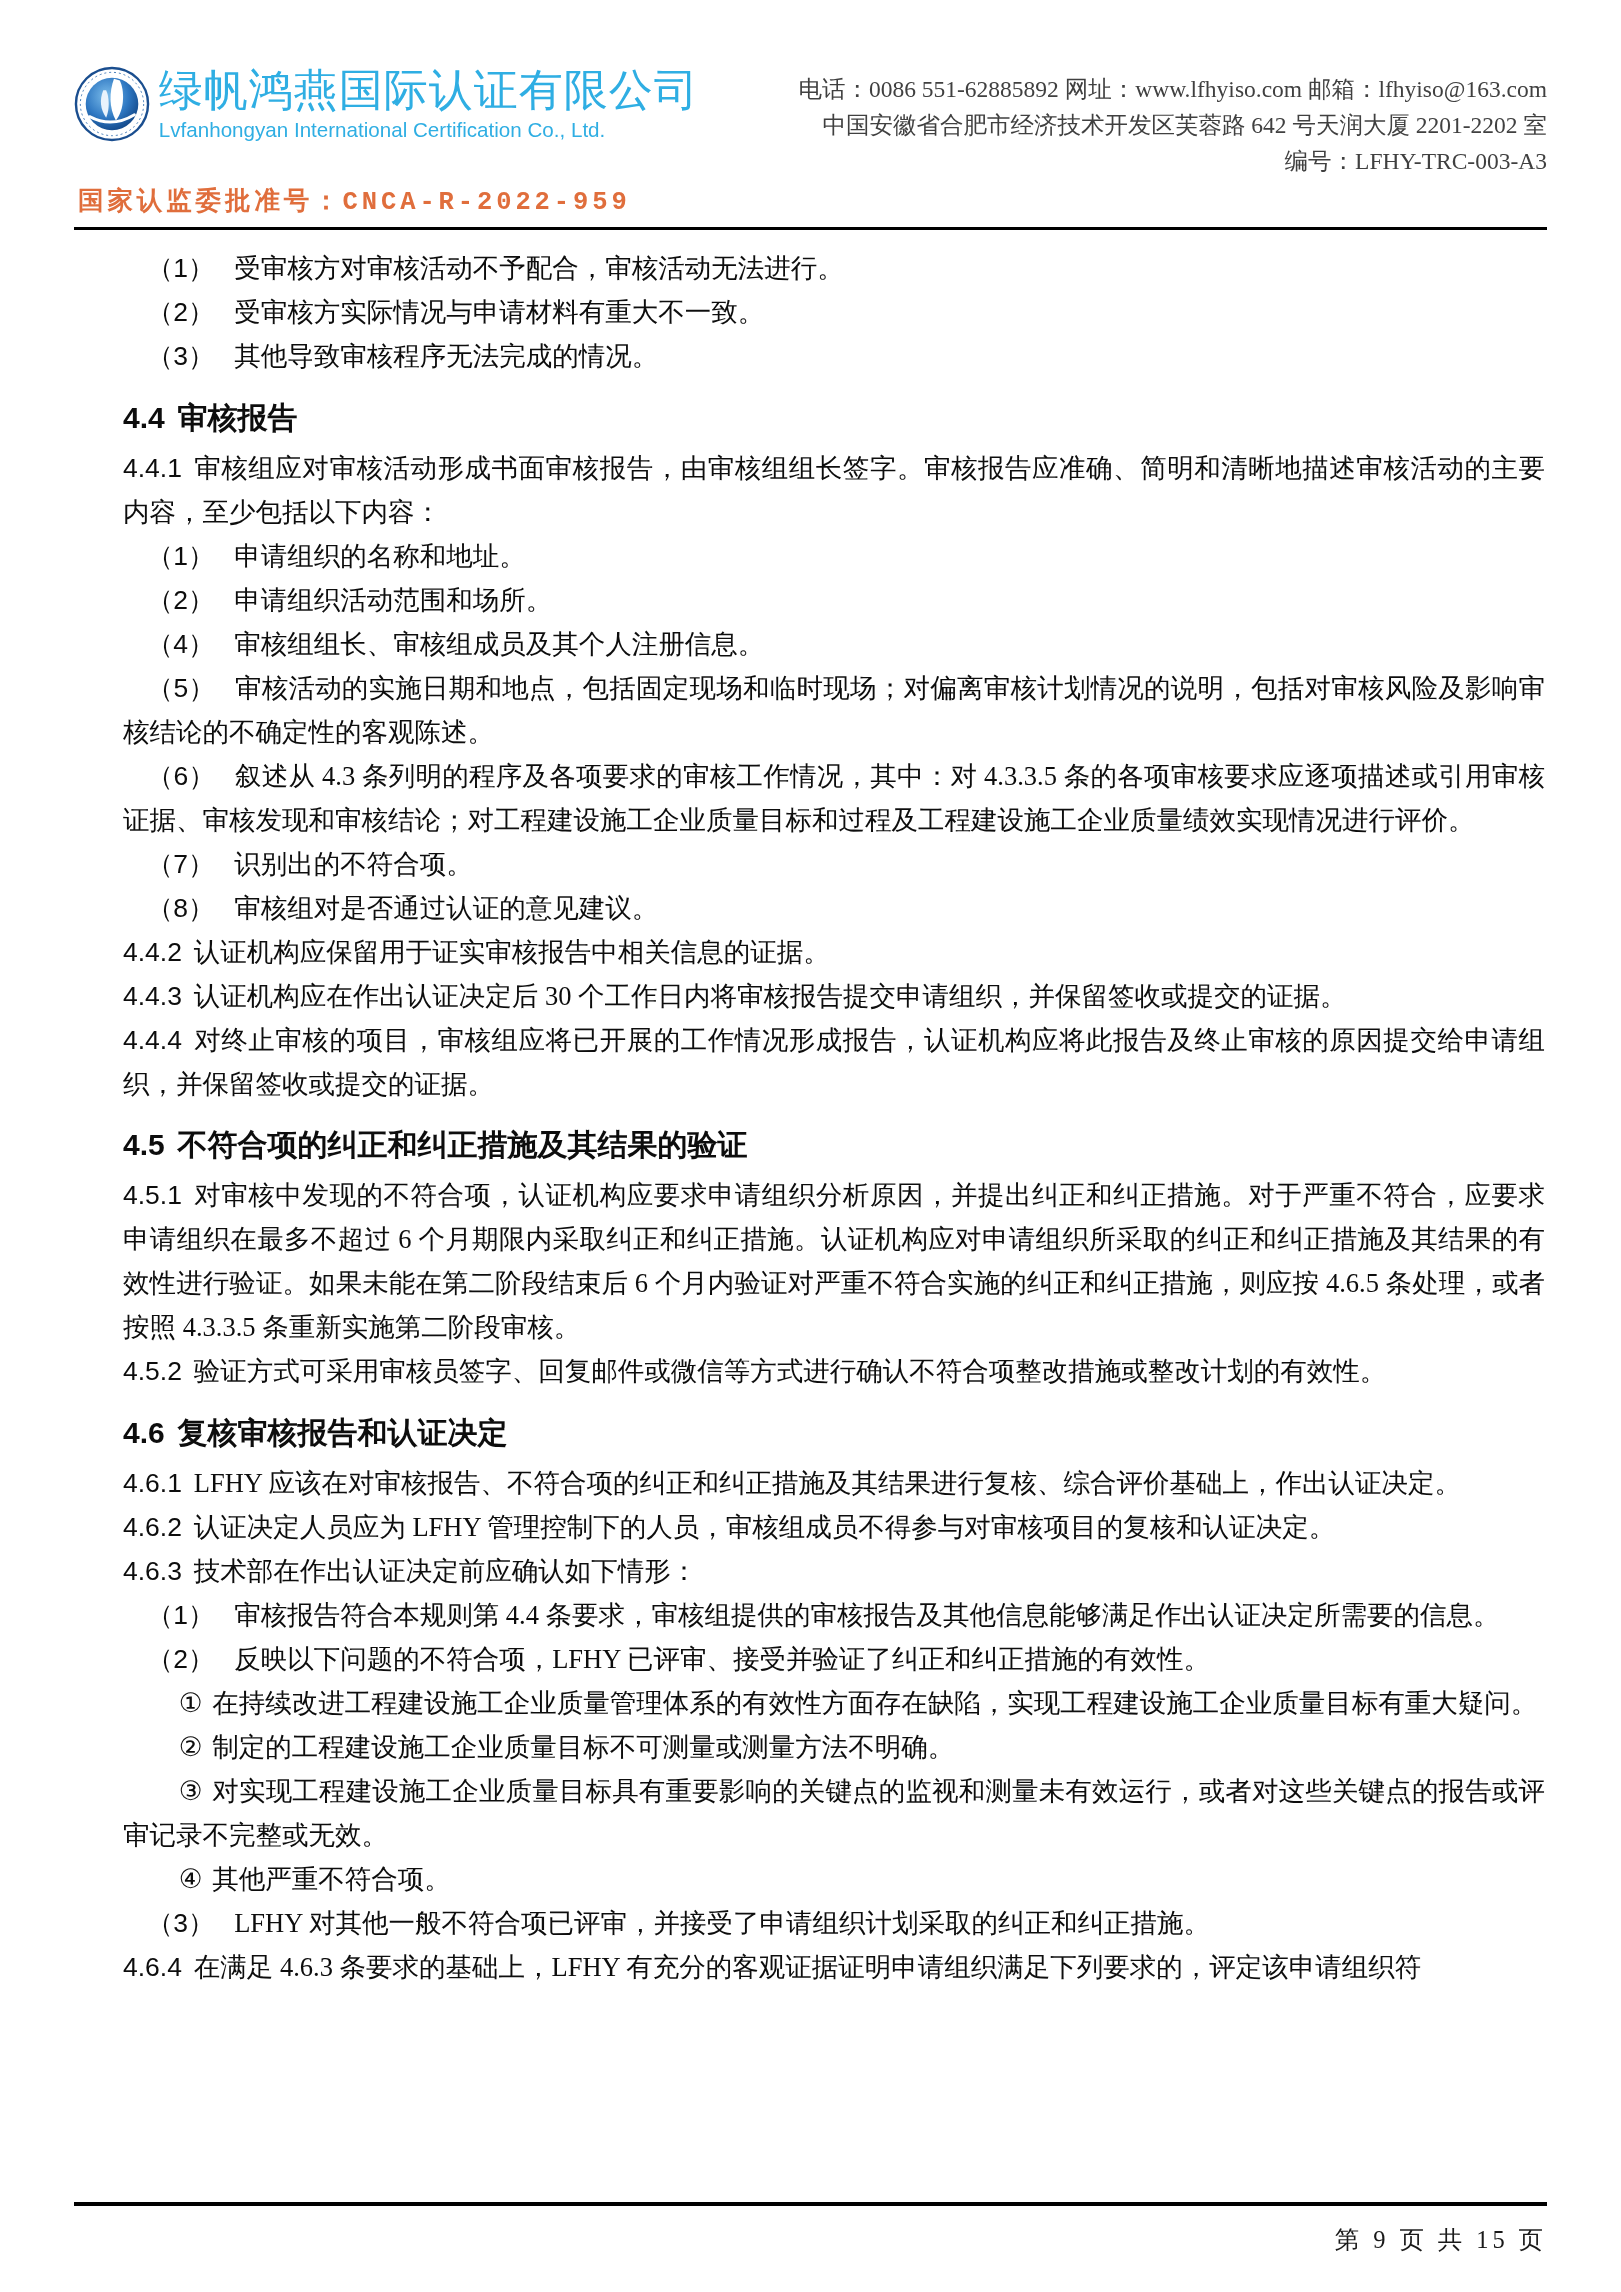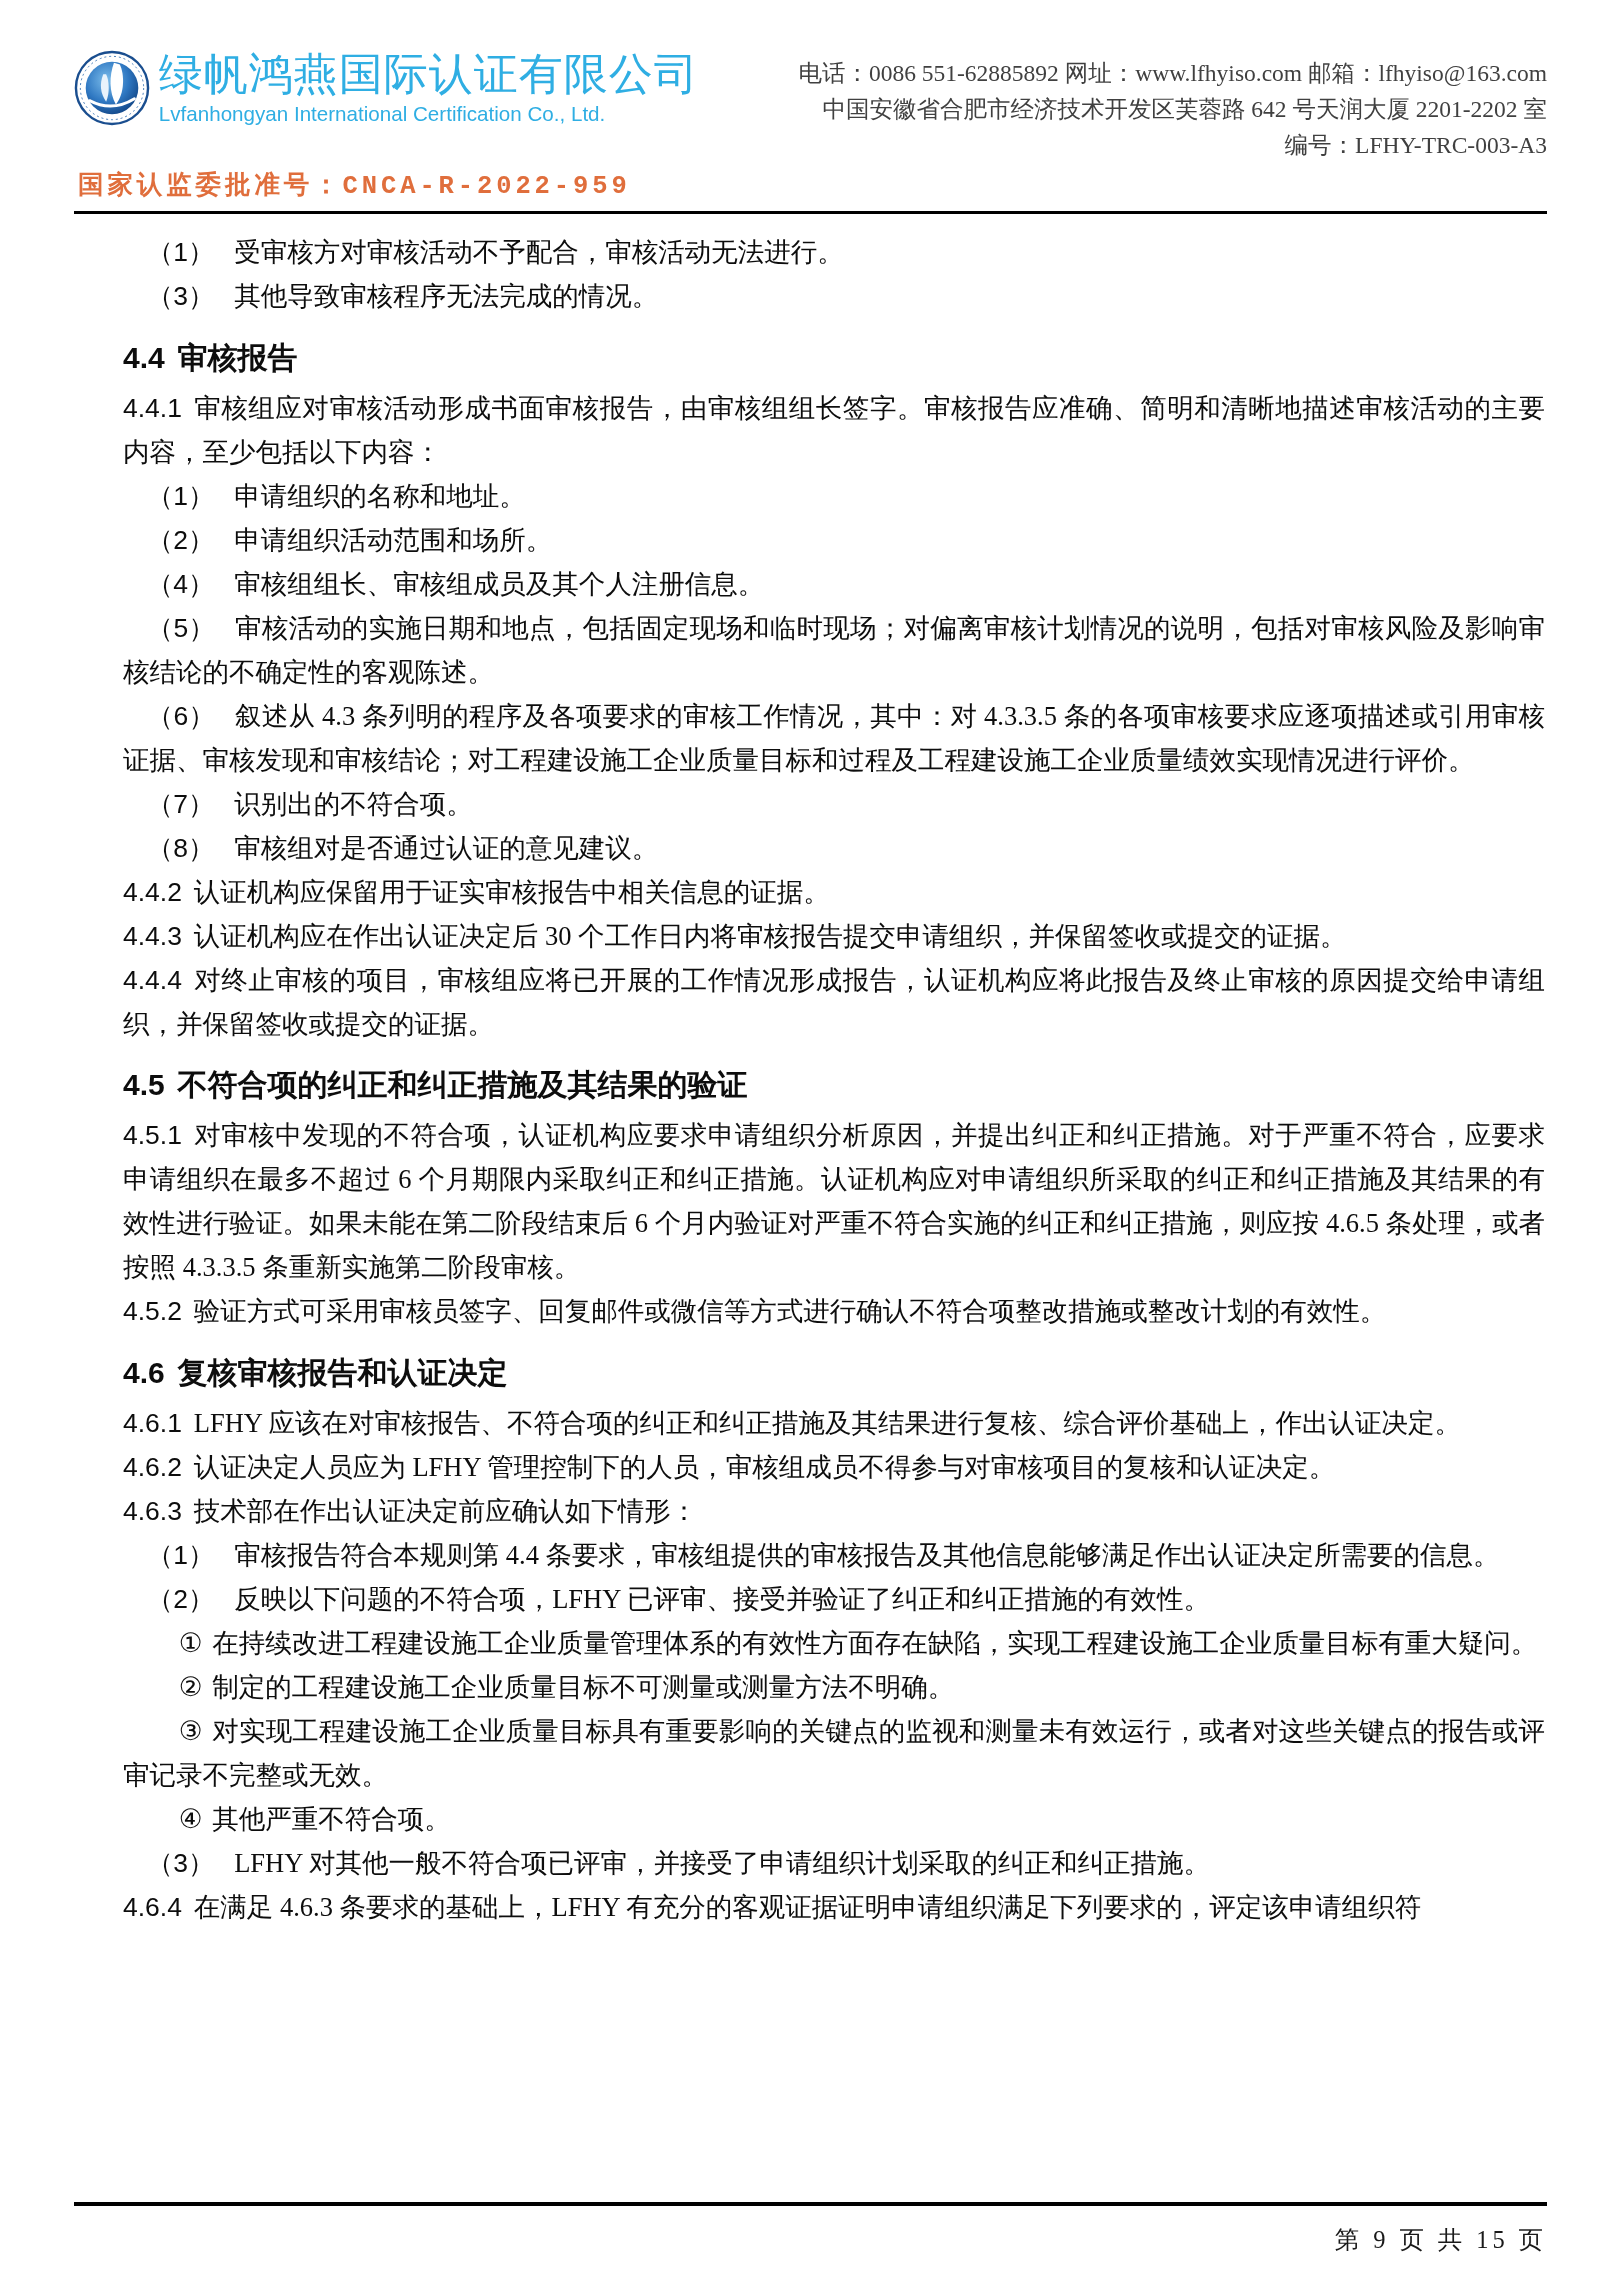--- a/index.html
+++ b/index.html
@@ -9,21 +9,21 @@
     width:1621px; height:2293px;
     margin:0 auto;
     background:#ffffff;
     color:#111111;
     font-family:"Liberation Serif","DejaVu Serif",serif;
     overflow:hidden;
   }
 
   
   header { padding:49px 74px 0 74px; }
-  .header-top { display:flex; justify-content:space-between; align-items:flex-start; }
+  .header-top { display:flex; justify-content:space-between; align-items:flex-start;margin-top:16px; }
   .brand { display:flex; align-items:center; gap:8.8px; }
   .logo { width:76px; height:76px; flex:none; }
   .brand-cn {
     font-size:44px; line-height:1.15; letter-spacing:1px;
     color:#2FAEE3; font-family:"Liberation Sans","DejaVu Sans",sans-serif;
   }
   .brand-en {
     font-size:20.6px; margin-top:2.9px;
     color:#2FAEE3; font-family:"Liberation Sans","DejaVu Sans",sans-serif;
   }
@@ -103,20 +103,21 @@
         <div>编号：LFHY-TRC-003-A3</div>
       </div>
     </div>
     <div class="approval">国家认监委批准号：CNCA-R-2022-959</div>
   </header>
 
   <div class="rule"></div>
 
   <main class="doc-body" id="doc-body">
       <p class="item"><span class="num">（1）</span><span>受审核方对审核活动不予配合，审核活动无法进行。</span></p>
+      <p class="item"><span class="num">（2）</span><span>受审核方实际情况与申请材料有重大不一致。</span></p>
       <p class="item"><span class="num">（3）</span><span>其他导致审核程序无法完成的情况。</span></p>
       <h2 class="heading"><span class="num">4.4</span><span>审核报告</span></h2>
       <p class="section"><span class="num">4.4.1</span><span>审核组应对审核活动形成书面审核报告，由审核组组长签字。审核报告应准确、简明和清晰地描述审核活动的主要内容，至少包括以下内容：</span></p>
       <p class="item"><span class="num">（1）</span><span>申请组织的名称和地址。</span></p>
       <p class="item"><span class="num">（2）</span><span>申请组织活动范围和场所。</span></p>
       <p class="item"><span class="num">（4）</span><span>审核组组长、审核组成员及其个人注册信息。</span></p>
       <p class="item"><span class="num">（5）</span><span>审核活动的实施日期和地点，包括固定现场和临时现场；对偏离审核计划情况的说明，包括对审核风险及影响审核结论的不确定性的客观陈述。</span></p>
       <p class="item"><span class="num">（6）</span><span>叙述从 4.3 条列明的程序及各项要求的审核工作情况，其中：对 4.3.3.5 条的各项审核要求应逐项描述或引用审核证据、审核发现和审核结论；对工程建设施工企业质量目标和过程及工程建设施工企业质量绩效实现情况进行评价。</span></p>
       <p class="item"><span class="num">（7）</span><span>识别出的不符合项。</span></p>
       <p class="item"><span class="num">（8）</span><span>审核组对是否通过认证的意见建议。</span></p>

